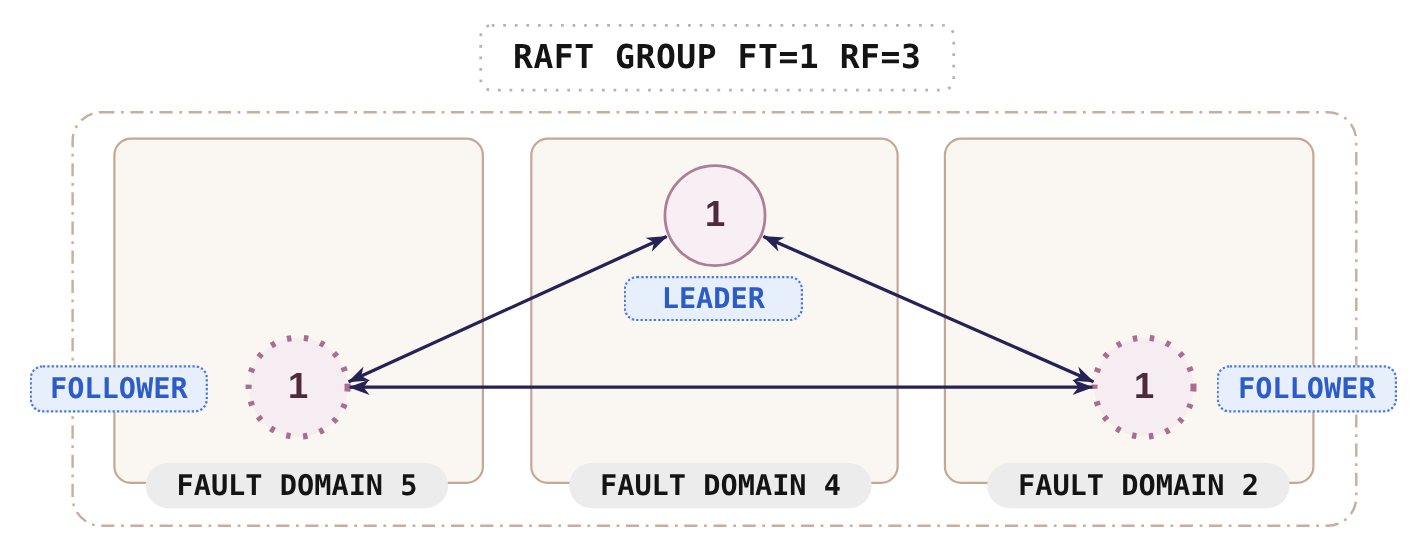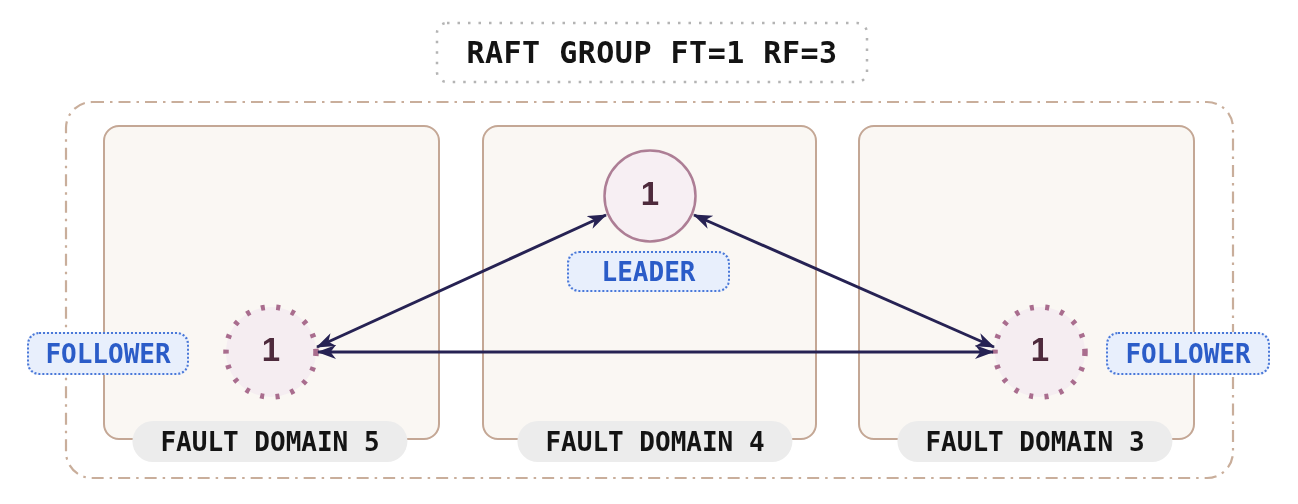--- a/index.html
+++ b/index.html
@@ -173,16 +173,16 @@
     <span>FOLLOWER</span>
   </div>
 
   <div class="fd-pill fdp1">
     <span>FAULT DOMAIN 5</span>
   </div>
   <div class="fd-pill fdp2">
     <span>FAULT DOMAIN 4</span>
   </div>
   <div class="fd-pill fdp3">
-    <span>FAULT DOMAIN 3</span>
+    <span>FAULT DOMAIN 2</span>
   </div>
 
 </div>
 
 </body></html>

